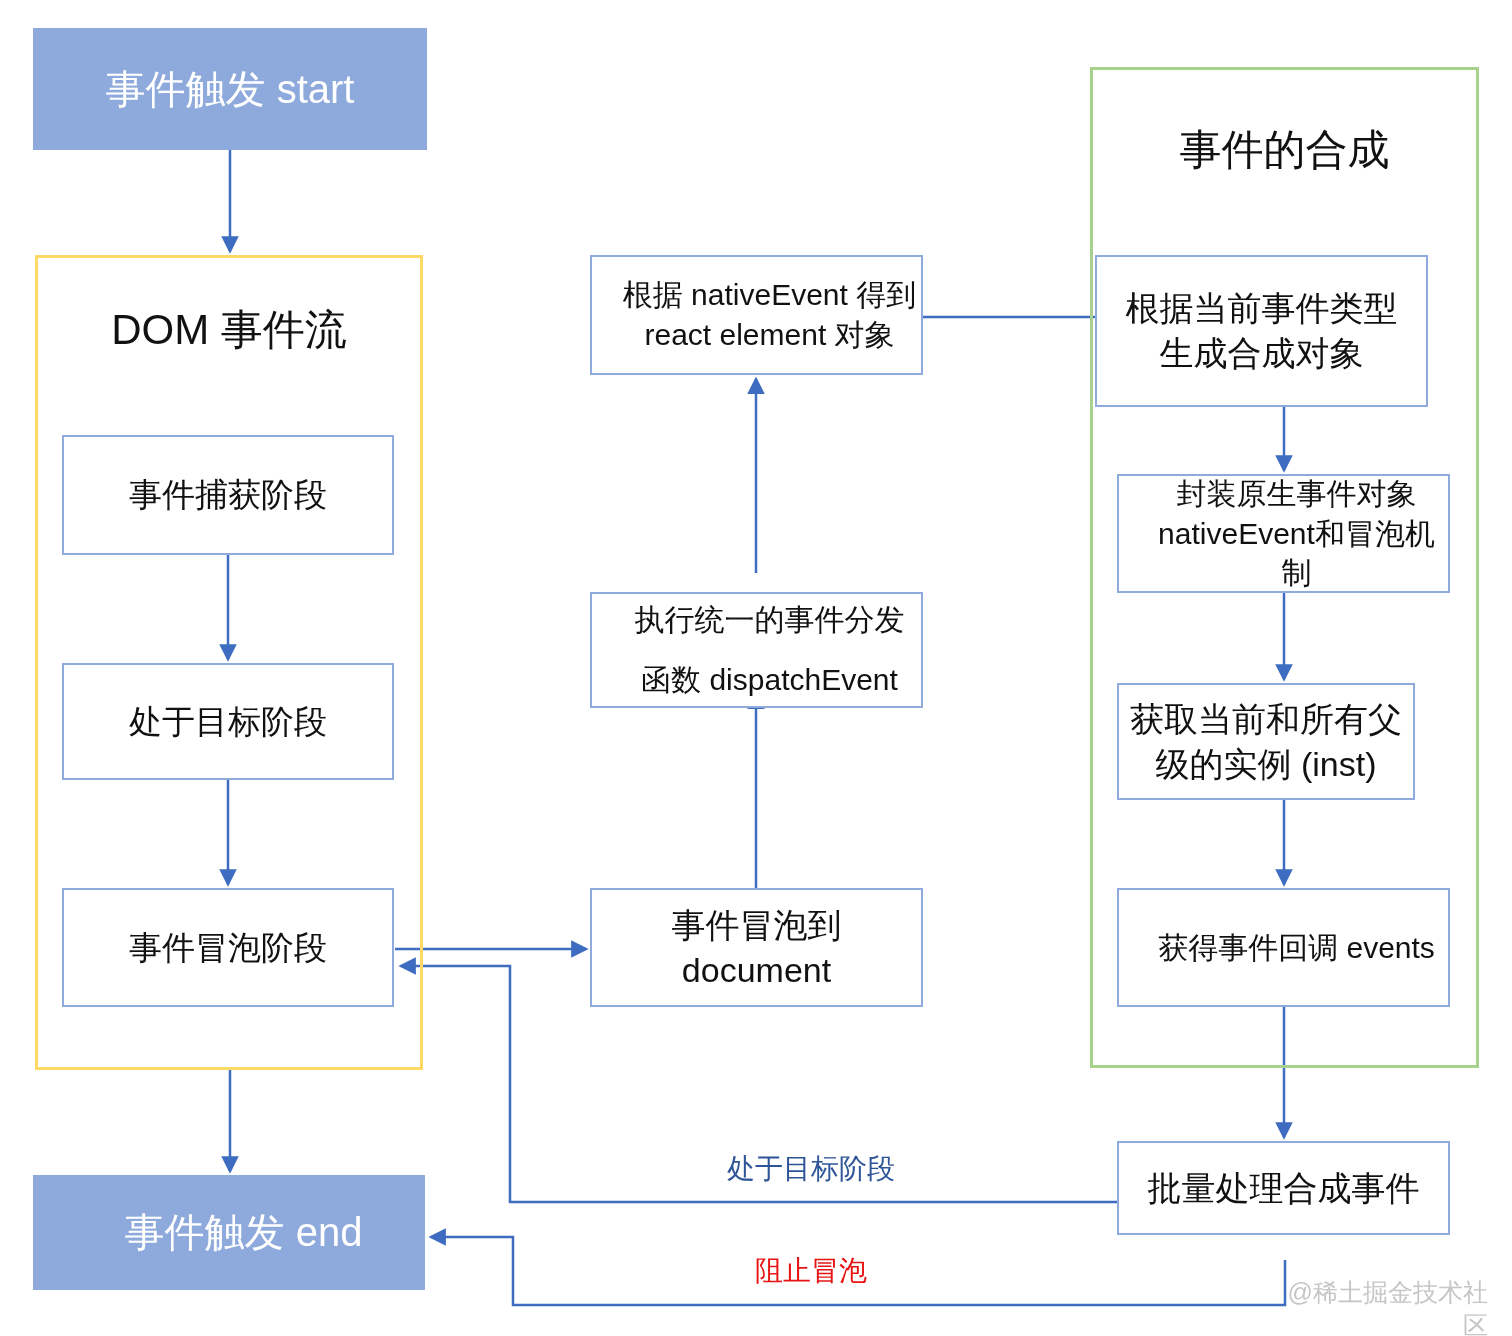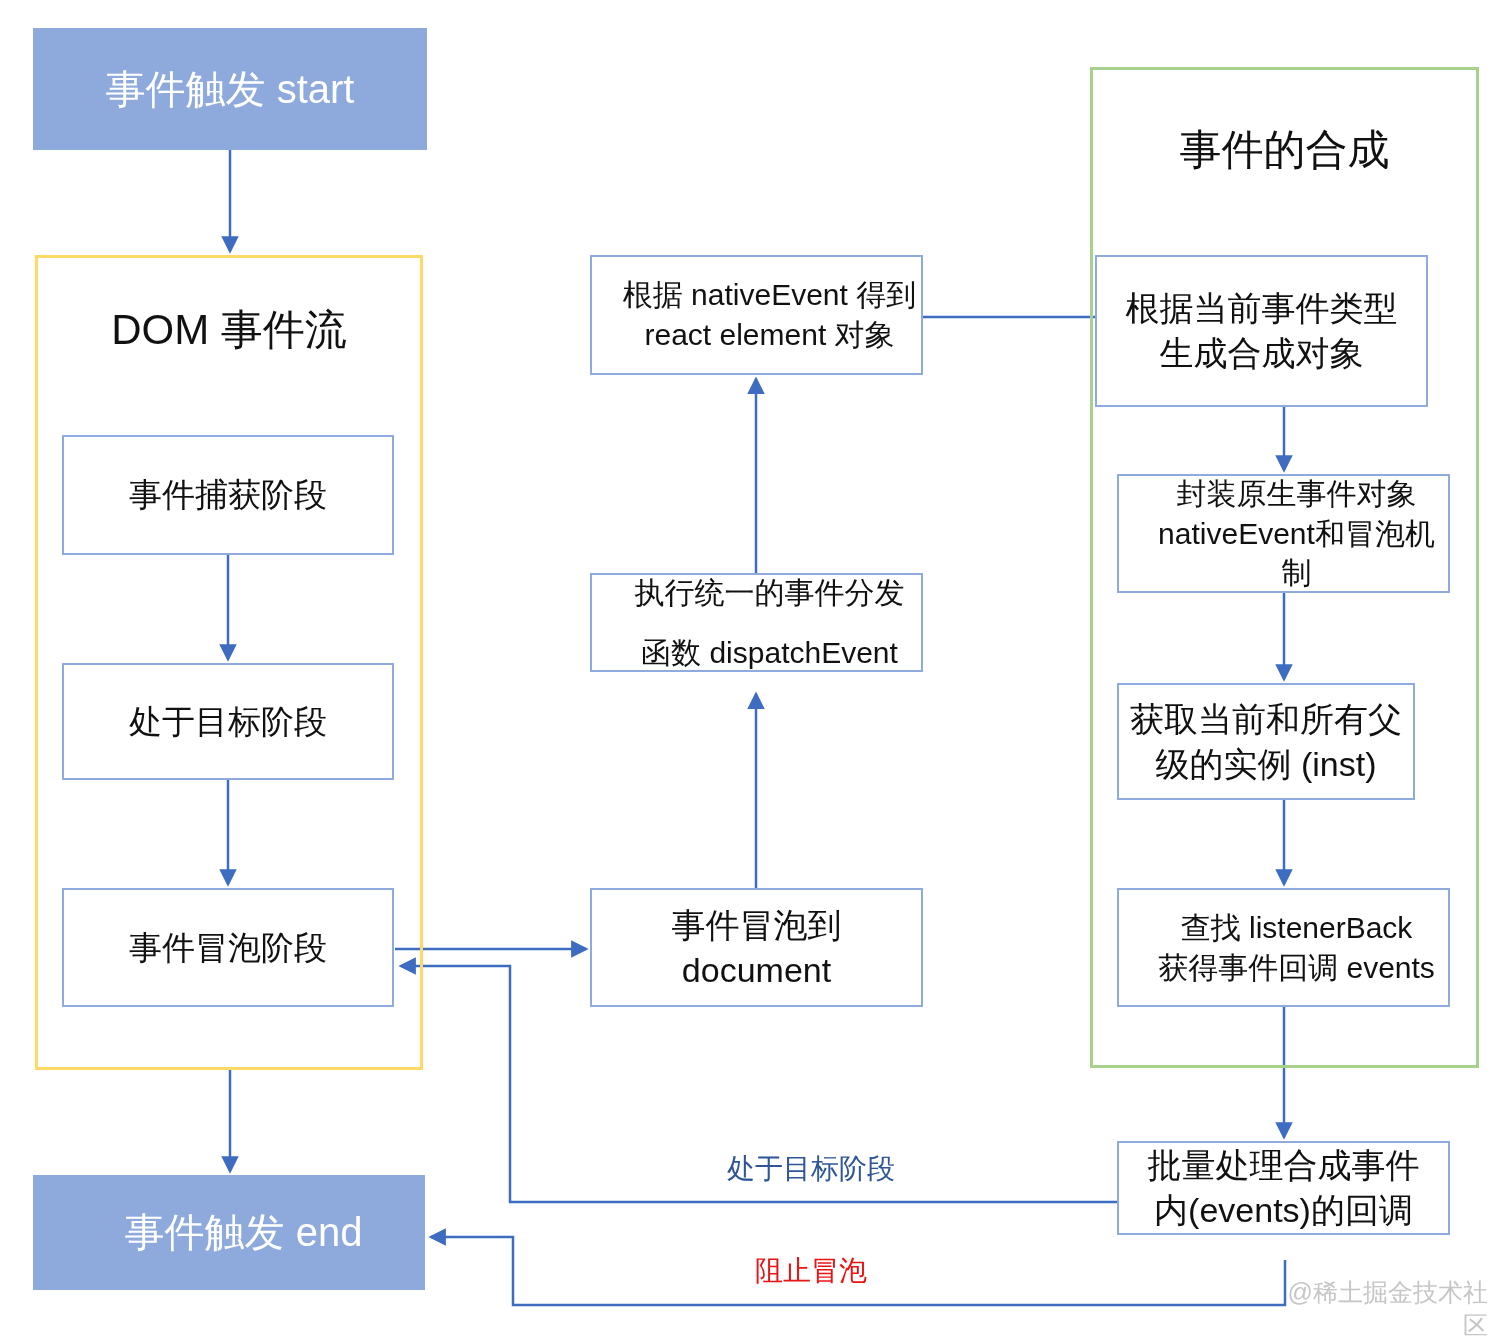--- a/index.html
+++ b/index.html
@@ -76,21 +76,21 @@
   </div>
 
   <div class="box terminal" style="left:33px;top:1175px;width:392px;height:115px;padding-left:29px;">
     <span class="ln">事件触发 end</span>
   </div>
 
   <div class="box node fs30" style="left:590px;top:255px;width:333px;height:120px;">
     <span class="ln">根据 nativeEvent 得到</span>
     <span class="ln">react element 对象</span>
   </div>
-  <div class="box node fs30" style="left:590px;top:573px;width:333px;height:99px;gap:20px;">
+  <div class="box node fs30" style="left:590px;top:592px;width:333px;height:116px;gap:20px;">
     <span class="ln">执行统一的事件分发</span>
     <span class="ln">函数 dispatchEvent</span>
   </div>
   <div class="box node fs34" style="left:590px;top:888px;width:333px;height:119px;">
     <span class="ln">事件冒泡到</span>
     <span class="ln">document</span>
   </div>
 
   <div class="container c-green" style="left:1090px;top:67px;width:389px;height:1001px;"></div>
   <div class="bigtitle" style="left:1092px;top:122px;width:385px;">事件的合成</div>
@@ -101,27 +101,25 @@
   </div>
   <div class="box node fs30" style="left:1117px;top:474px;width:333px;height:119px;">
     <span class="ln">封装原生事件对象</span>
     <span class="ln">nativeEvent和冒泡机制</span>
   </div>
   <div class="box node fs34" style="left:1117px;top:683px;width:298px;height:117px;">
     <span class="ln">获取当前和所有父</span>
     <span class="ln">级的实例 (inst)</span>
   </div>
   <div class="box node fs30" style="left:1117px;top:888px;width:333px;height:119px;">
-    <span class="ln">查找 listenerBack</span>
     <span class="ln">获得事件回调 events</span>
   </div>
 
   <div class="box node fs34" style="left:1117px;top:1141px;width:333px;height:94px;">
     <span class="ln">批量处理合成事件</span>
-    <span class="ln">内(events)的回调</span>
   </div>
 
   <div class="edge-label lbl-blue" style="left:661px;top:1150px;">处于目标阶段</div>
   <div class="edge-label lbl-red" style="left:661px;top:1252px;">阻止冒泡</div>
 
   <div class="watermark" style="left:1278px;top:1276px;">@稀土掘金技术社区</div>
 
 </div>
 
 </body></html>

